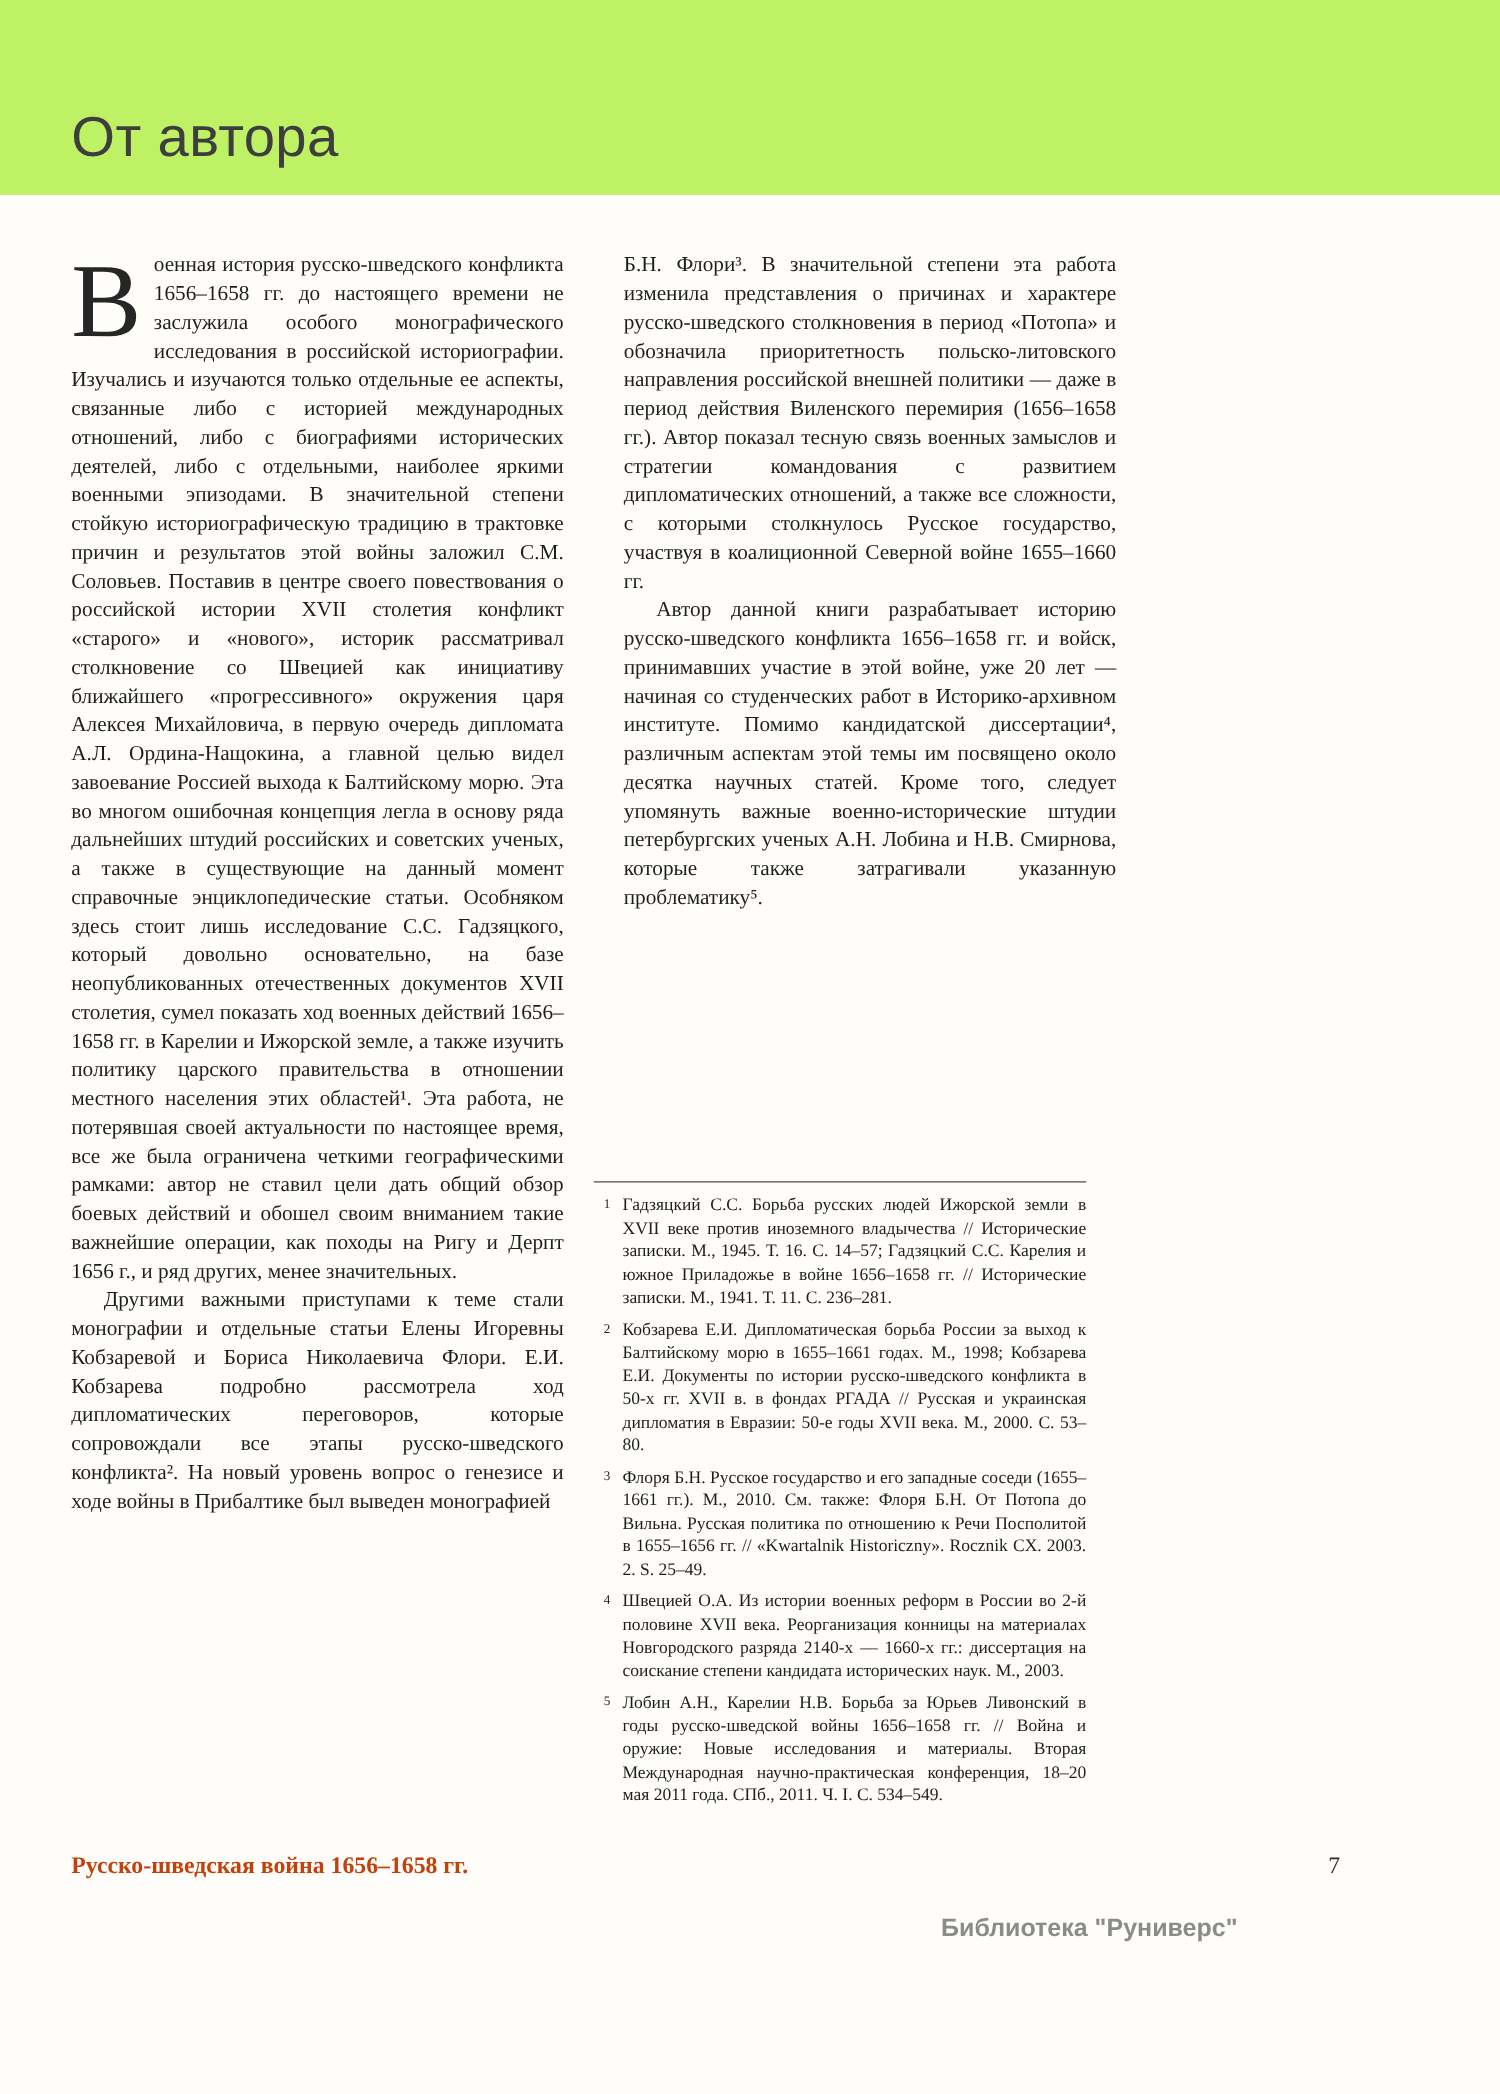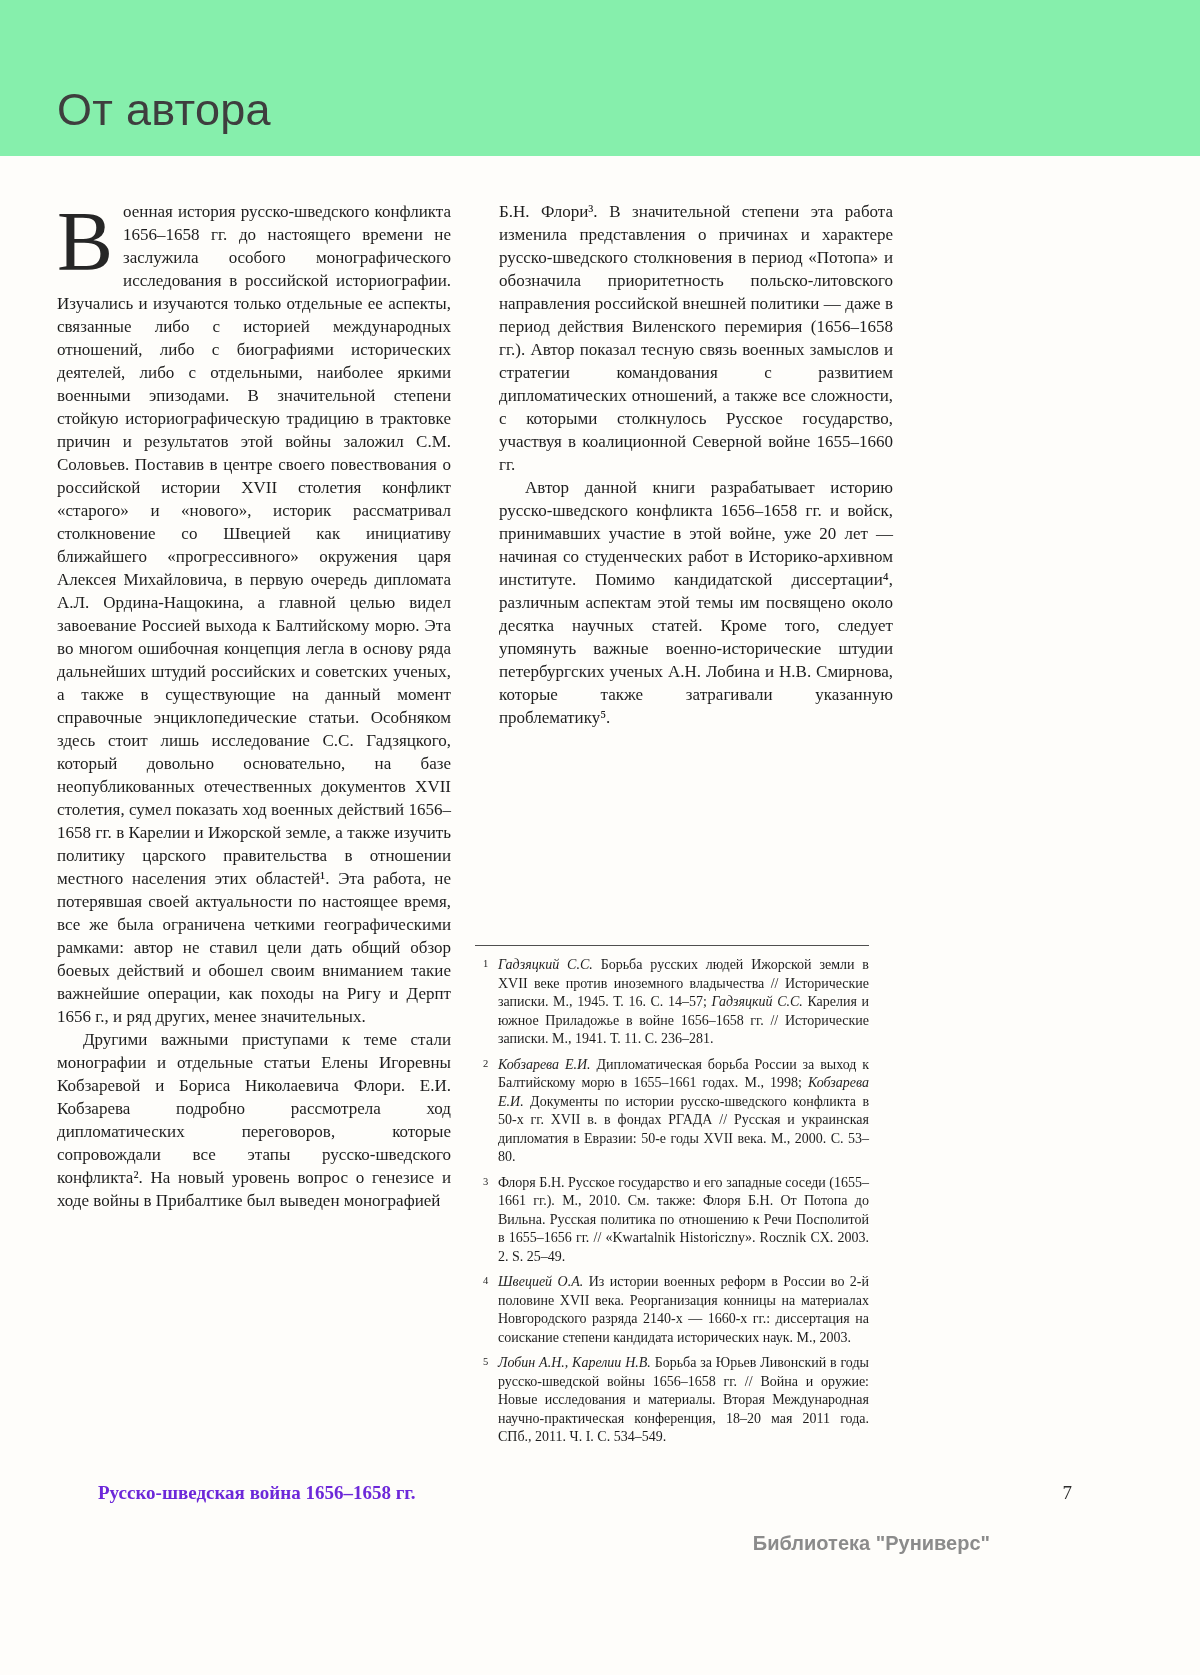--- a/index.html
+++ b/index.html
@@ -29,35 +29,35 @@
     padding: 6px 10px 2px 0; color: #262626;
   }
   .footnotes {
     position: absolute; top: 745px; left: 418px; width: 394px;
     font-size: 14px; line-height: 18.5px; color: #1d1d1d; text-align: justify;
     -webkit-hyphens: auto; hyphens: auto;
   }
   .fn-rule { border: none; border-top: 1px solid #4f4f4f; margin: 0 0 10px 0; }
   .footnote { position: relative; padding-left: 23px; margin-bottom: 7px; }
   .fn-num { position: absolute; left: 8px; top: -1px; font-size: 10.5px; }
-  .it { font-style: italic; }
+  .it { }
   .footer-book-title { position: absolute; left: 57px; top: 1482px; font-size: 19px; font-weight: bold; color: #8c4f35; }
   .footer-page-number { position: absolute; right: 128px; top: 1482px; font-size: 19px; color: #2d2d2d; }
   .library-watermark {
     position: absolute; right: 210px; top: 1532px;
     font-family: "Liberation Sans", "DejaVu Sans", sans-serif;
     font-weight: bold; font-size: 20px; color: #8b8b8b;
   }
 </style>
 </head>
 <body>
 
 <div class="page">
 
-  <div class="band" style="background: #86efac;">
+  <div class="band" style="background: #bef264;">
     <h1 class="page-title">От автора</h1>
   </div>
 
   <div class="content">
     <div class="col col-left" style="color: rgb(29, 29, 29);">
         <p class="no-indent"><span class="dropcap">В</span>оенная история русско-шведского конфликта 1656–1658 гг. до настоящего времени не заслужила особого монографического исследования в российской историографии. Изучались и изучаются только отдельные ее аспекты, связанные либо с историей международных отношений, либо с биографиями исторических деятелей, либо с отдельными, наиболее яркими военными эпизодами. В значительной степени стойкую историографическую традицию в трактовке причин и результатов этой войны заложил С.М. Соловьев. Поставив в центре своего повествования о российской истории XVII столетия конфликт «старого» и «нового», историк рассматривал столкновение со Швецией как инициативу ближайшего «прогрессивного» окружения царя Алексея Михайловича, в первую очередь дипломата А.Л. Ордина-Нащокина, а главной целью видел завоевание Россией выхода к Балтийскому морю. Эта во многом ошибочная концепция легла в основу ряда дальнейших штудий российских и советских ученых, а также в существующие на данный момент справочные энциклопедические статьи. Особняком здесь стоит лишь исследование С.С. Гадзяцкого, который довольно основательно, на базе неопубликованных отечественных документов XVII столетия, сумел показать ход военных действий 1656–1658 гг. в Карелии и Ижорской земле, а также изучить политику царского правительства в отношении местного населения этих областей¹. Эта работа, не потерявшая своей актуальности по настоящее время, все же была ограничена четкими географическими рамками: автор не ставил цели дать общий обзор боевых действий и обошел своим вниманием такие важнейшие операции, как походы на Ригу и Дерпт 1656 г., и ряд других, менее значительных.</p>
         <p>Другими важными приступами к теме стали монографии и отдельные статьи Елены Игоревны Кобзаревой и Бориса Николаевича Флори. Е.И. Кобзарева подробно рассмотрела ход дипломатических переговоров, которые сопровождали все этапы русско-шведского конфликта². На новый уровень вопрос о генезисе и ходе войны в Прибалтике был выведен монографией</p>
       </div>
     <div class="col col-right" style="color: rgb(29, 29, 29);">
         <p class="no-indent">Б.Н. Флори³. В значительной степени эта работа изменила представления о причинах и характере русско-шведского столкновения в период «Потопа» и обозначила приоритетность польско-литовского направления российской внешней политики — даже в период действия Виленского перемирия (1656–1658 гг.). Автор показал тесную связь военных замыслов и стратегии командования с развитием дипломатических отношений, а также все сложности, с которыми столкнулось Русское государство, участвуя в коалиционной Северной войне 1655–1660 гг.</p>
@@ -68,17 +68,17 @@
       <div id="footnotes-list">
           <div class="footnote"><span class="fn-num">1</span><span class="it">Гадзяцкий С.С.</span><span> Борьба русских людей Ижорской земли в XVII веке против иноземного владычества // Исторические записки. М., 1945. Т. 16. С. 14–57; </span><span class="it">Гадзяцкий С.С.</span><span> Карелия и южное Приладожье в войне 1656–1658 гг. // Исторические записки. М., 1941. Т. 11. С. 236–281.</span></div>
           <div class="footnote"><span class="fn-num">2</span><span class="it">Кобзарева Е.И.</span><span> Дипломатическая борьба России за выход к Балтийскому морю в 1655–1661 годах. М., 1998; </span><span class="it">Кобзарева Е.И.</span><span> Документы по истории русско-шведского конфликта в 50-х гг. XVII в. в фондах РГАДА // Русская и украинская дипломатия в Евразии: 50-е годы XVII века. М., 2000. С. 53–80.</span></div>
           <div class="footnote"><span class="fn-num">3</span><span>Флоря Б.Н. Русское государство и его западные соседи (1655–1661 гг.). М., 2010. См. также: Флоря Б.Н. От Потопа до Вильна. Русская политика по отношению к Речи Посполитой в 1655–1656 гг. // «Kwartalnik Historiczny». Rocznik CX. 2003. 2. S. 25–49.</span></div>
           <div class="footnote"><span class="fn-num">4</span><span class="it">Швецией О.А.</span><span> Из истории военных реформ в России во 2-й половине XVII века. Реорганизация конницы на материалах Новгородского разряда 2140-х — 1660-х гг.: диссертация на соискание степени кандидата исторических наук. М., 2003.</span></div>
           <div class="footnote"><span class="fn-num">5</span><span class="it">Лобин А.Н., Карелии Н.В.</span><span> Борьба за Юрьев Ливонский в годы русско-шведской войны 1656–1658 гг. // Война и оружие: Новые исследования и материалы. Вторая Международная научно-практическая конференция, 18–20 мая 2011 года. СПб., 2011. Ч. I. С. 534–549.</span></div>
         </div>
     </div>
   </div>
 
-  <div class="footer-book-title" style="color: #6d28d9; margin-left: 41px;">Русско-шведская война 1656–1658 гг.</div>
+  <div class="footer-book-title" style="color: #c2410c;">Русско-шведская война 1656–1658 гг.</div>
   <div class="footer-page-number">7</div>
   <div class="library-watermark" style="color: rgb(139, 139, 139);">Библиотека "Руниверс"</div>
 
 </div>
 
 </body></html>

